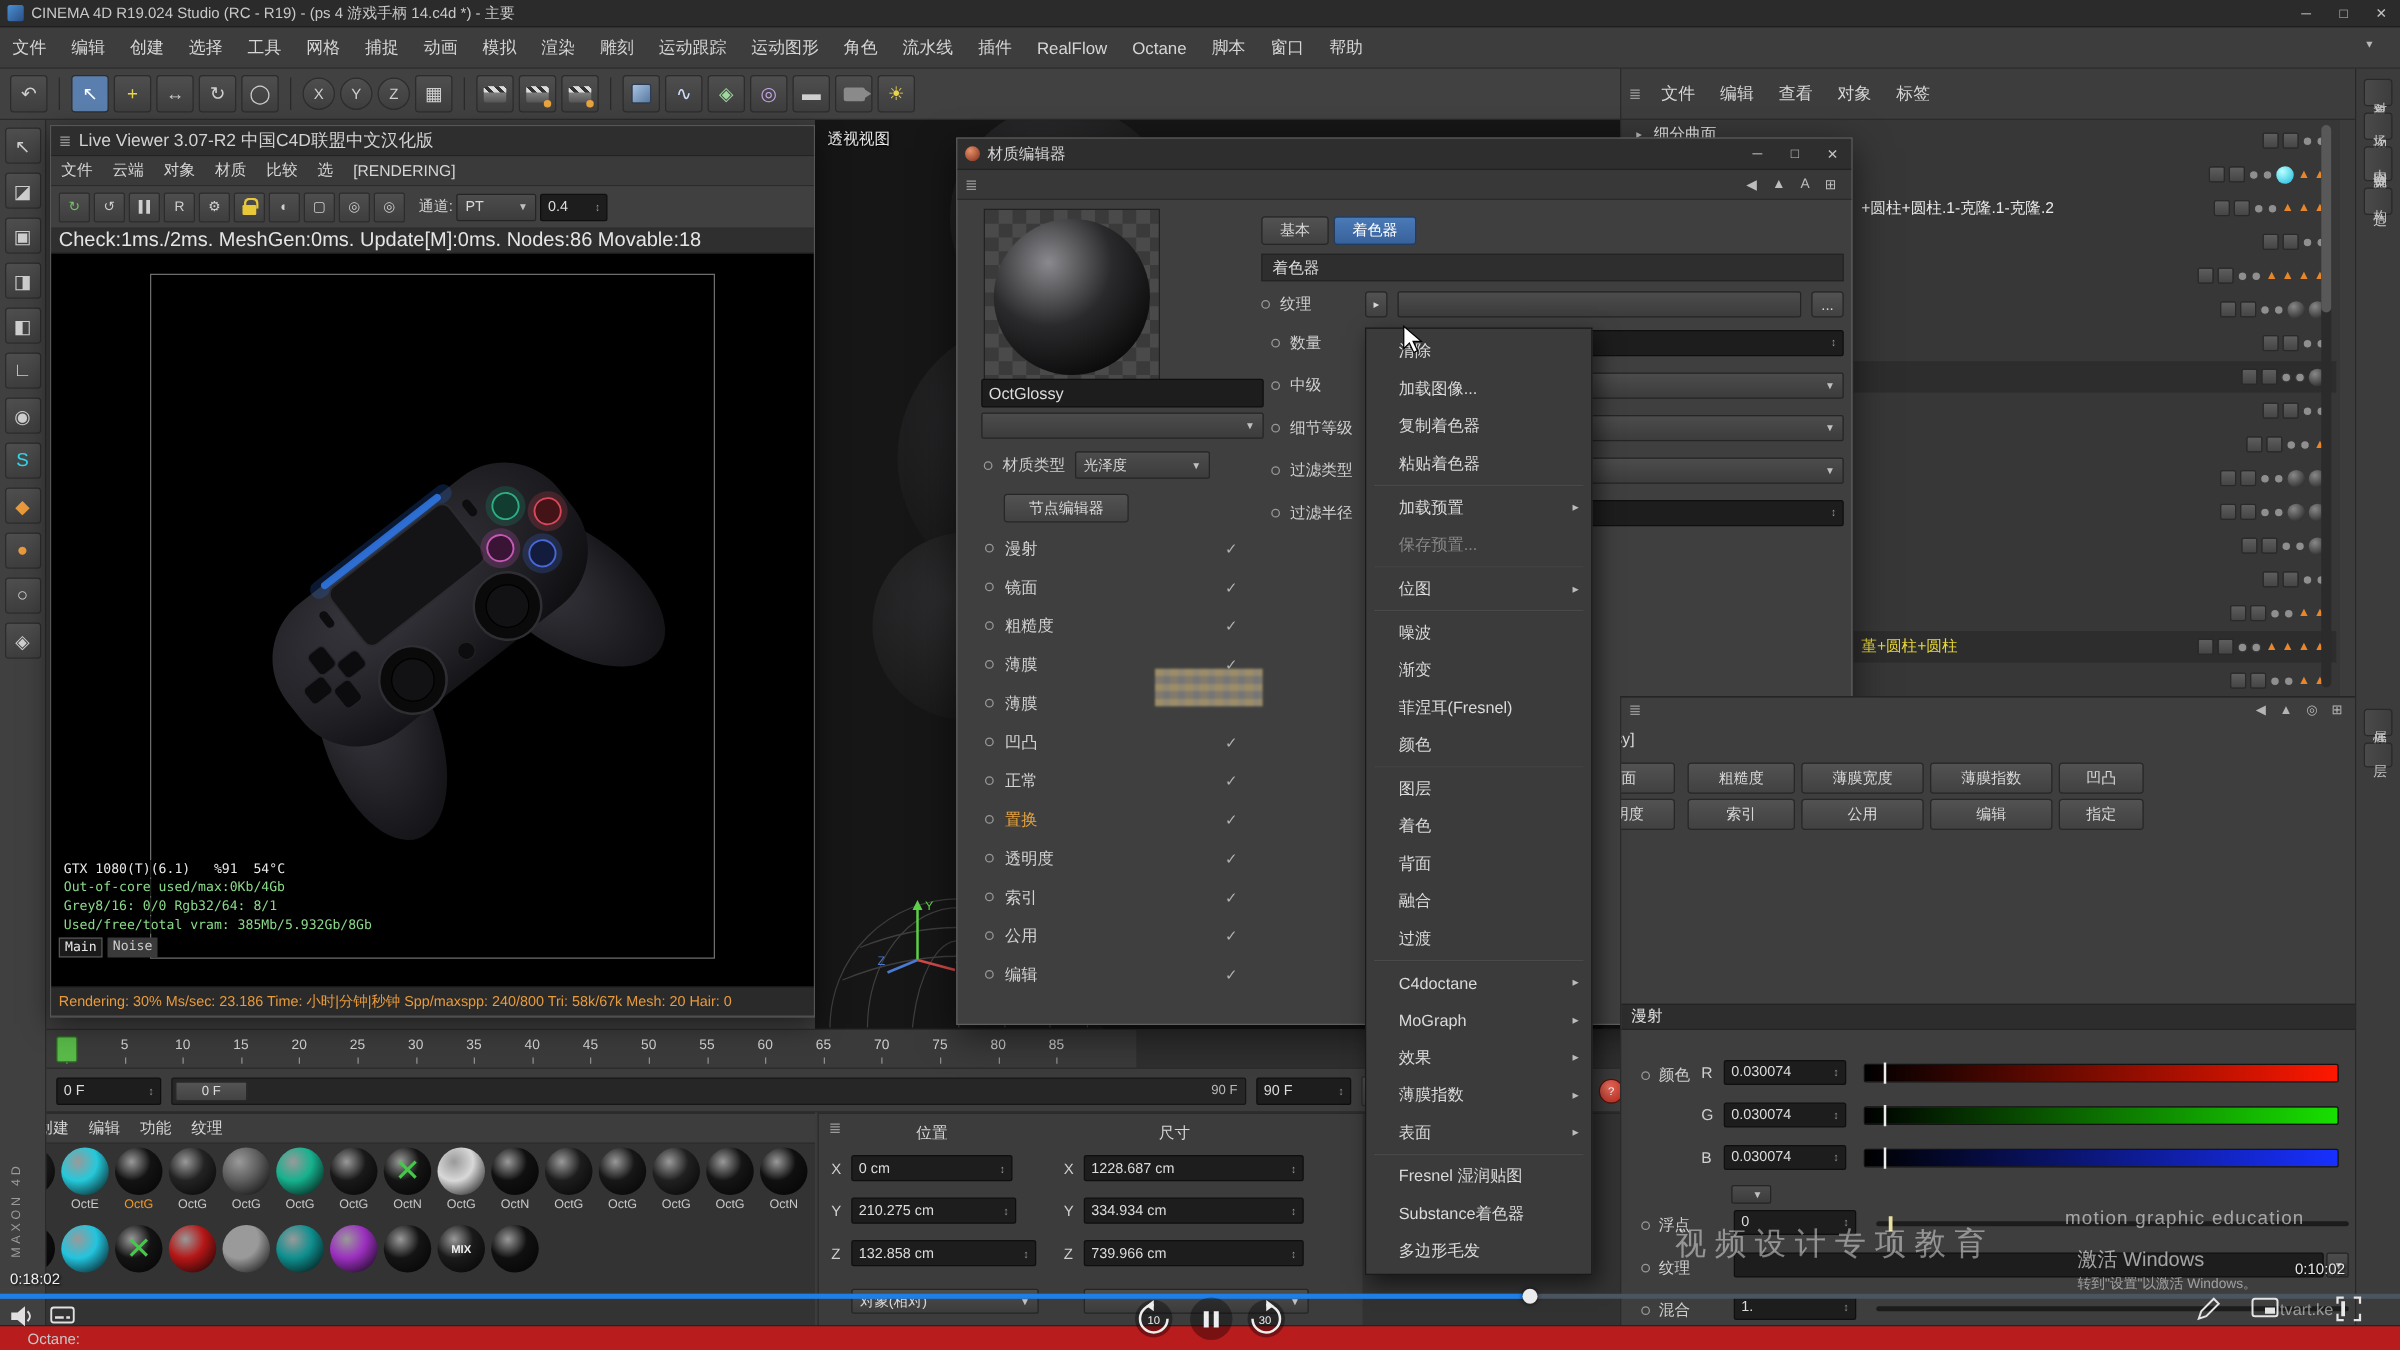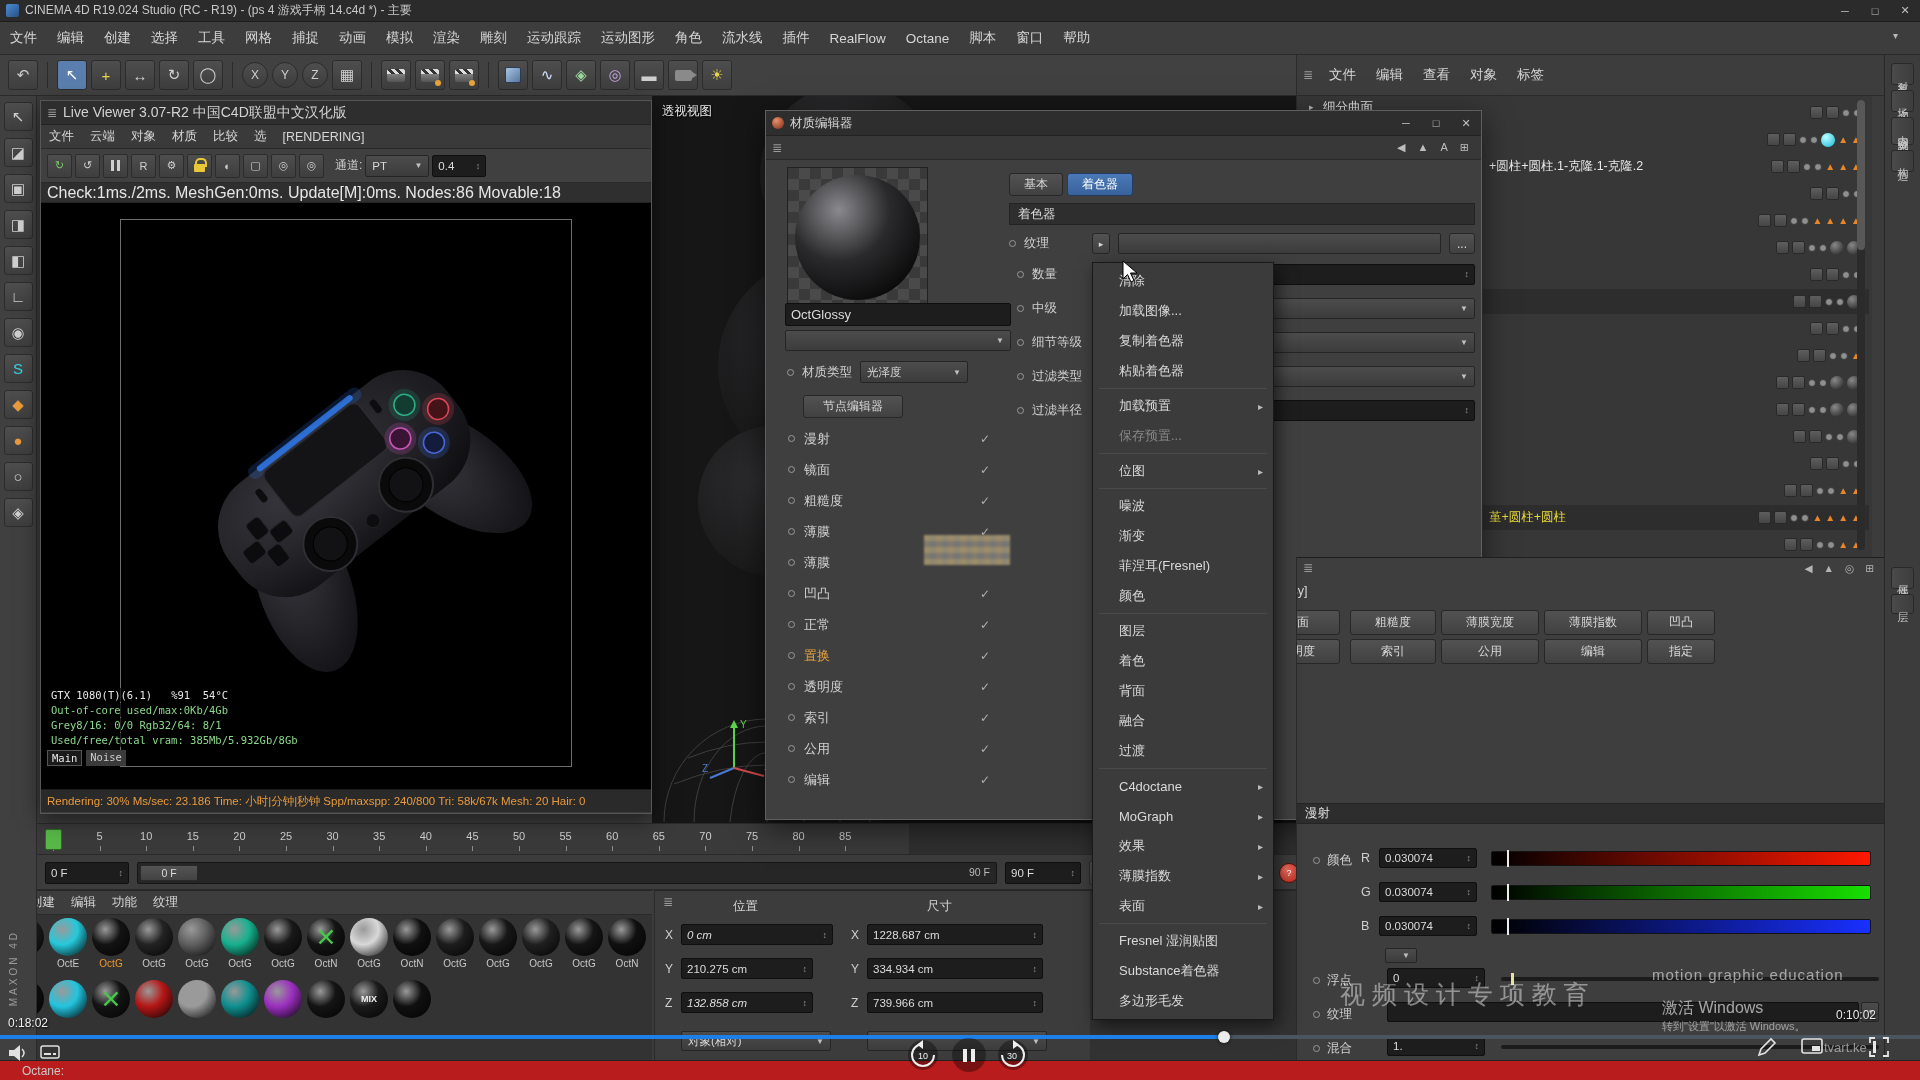--- a/index.html
+++ b/index.html
@@ -939,41 +939,41 @@
         </div>
       </div>
   </div>
 
   <div class="abs" style="left:654px;top:890px;width:436px;height:170px;background:#3c3c3c;border-top:1px solid #252525;border-left:1px solid #2a2a2a;z-index:3">
     <span class="grip abs" style="left:2px;top:4px">≣</span>
     <div class="abs" style="left:78px;top:7px;font-size:12.5px;color:#d6d6d6">位置</div>
     <div class="abs" style="left:272px;top:7px;font-size:12.5px;color:#d6d6d6">尺寸</div>
     <div id="coords-body" style="position:relative;height:140px">
         <div class="clab" style="left: 10px; top: 37px;">X</div>
-        <div class="field cf" style="left: 26px; top: 33px; width: 152px; font-style: italic;">
+        <div class="field cf" style="left: 26px; top: 33px; width: 129px;">
           <div class="fv">0 cm</div>
           <div class="spn">↕</div>
         </div>
         <div class="clab" style="left: 196px; top: 37px;">X</div>
         <div class="field cf" style="left: 212px; top: 33px; width: 176px;">
           <div class="fv">1228.687 cm</div>
           <div class="spn">↕</div>
         </div>
         <div class="clab" style="left: 10px; top: 71px;">Y</div>
         <div class="field cf" style="left: 26px; top: 67px; width: 132px;">
           <div class="fv">210.275 cm</div>
           <div class="spn">↕</div>
         </div>
         <div class="clab" style="left: 196px; top: 71px;">Y</div>
         <div class="field cf" style="left: 212px; top: 67px; width: 176px;">
           <div class="fv">334.934 cm</div>
           <div class="spn">↕</div>
         </div>
         <div class="clab" style="left: 10px; top: 105px;">Z</div>
-        <div class="field cf" style="left: 26px; top: 101px; width: 132px; font-style: italic;">
+        <div class="field cf" style="left: 26px; top: 101px; width: 148px;">
           <div class="fv">132.858 cm</div>
           <div class="spn">↕</div>
         </div>
         <div class="clab" style="left: 196px; top: 105px;">Z</div>
         <div class="field cf" style="left: 212px; top: 101px; width: 176px;">
           <div class="fv">739.966 cm</div>
           <div class="spn">↕</div>
         </div>
       </div>
     <div class="abs combo" style="left:26px;top:140px;width:150px;height:20px">

